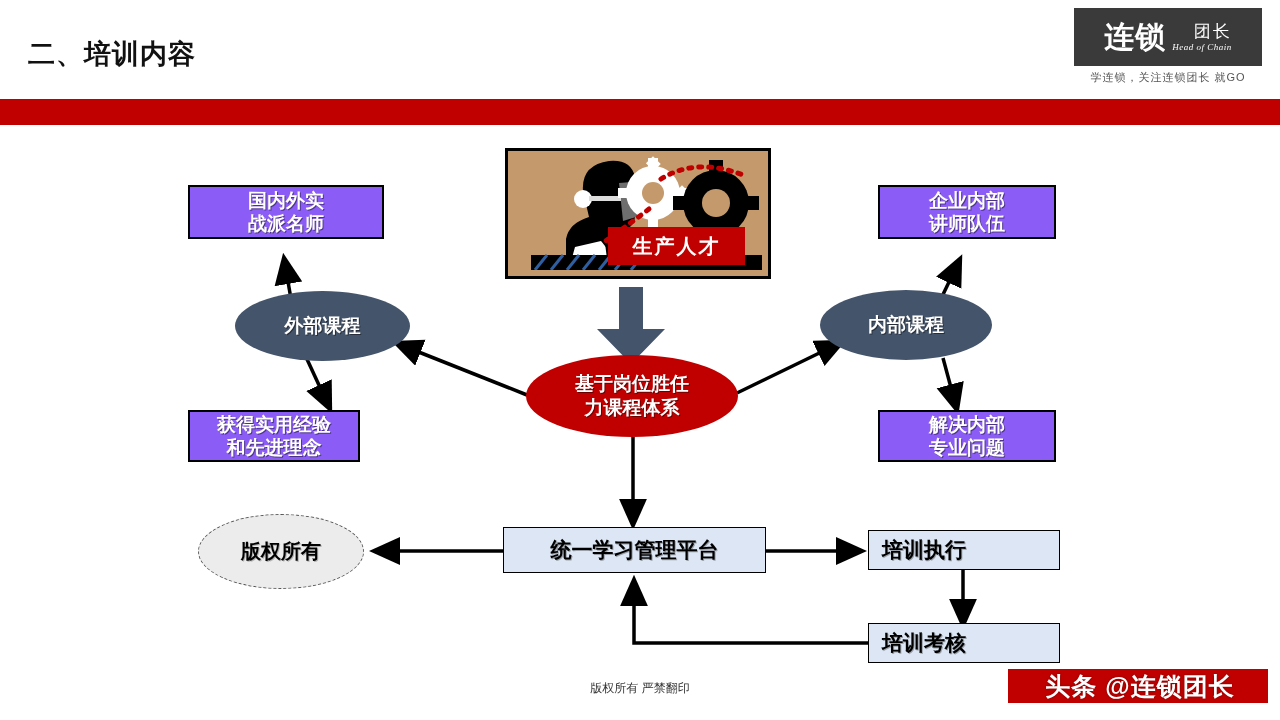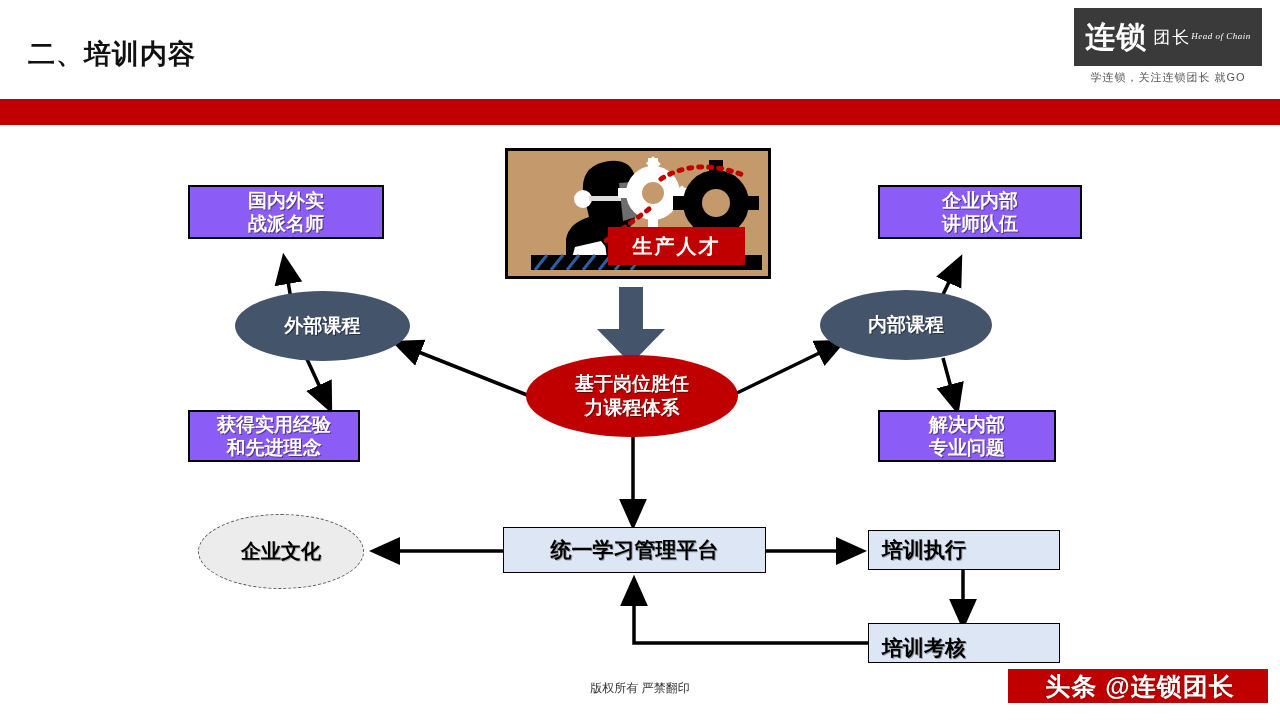--- a/index.html
+++ b/index.html
@@ -55,21 +55,22 @@
   }
   #logo-main {
     color: #ffffff;
     font-size: 30px;
     font-weight: bold;
     letter-spacing: 1px;
     line-height: 1;
   }
   .logo-right {
     display: flex;
-    align-items: flex-start;
+    flex-direction: column;
+    align-items: flex-end;
     line-height: 1;
   }
   #logo-sub {
     color: #ffffff;
     font-size: 17px;
     letter-spacing: 2px;
   }
   #logo-en {
     color: #ffffff;
     font-size: 9px;
@@ -362,21 +363,21 @@
     <span>外部课程</span>
   </div>
 
   <div class="node green-box" style="left:188px; top:285px; width:172px; height:52px;">
     <span>
       <span>获得实用经验</span><br>
       <span>和先进理念</span>
     </span>
   </div>
 
-  <div class="node green-box" style="left:878px; top:60px; width:204px; height:54px;">
+  <div class="node green-box" style="left:878px; top:60px; width:178px; height:54px;">
     <span>
       <span>企业内部</span><br>
       <span>讲师队伍</span>
     </span>
   </div>
 
   <div class="node slate-ellipse" style="left:820px; top:165px; width:172px; height:70px;">
     <span>内部课程</span>
   </div>
 
@@ -388,32 +389,32 @@
   </div>
 
   <div class="node red-ellipse" style="left:526px; top:230px; width:212px; height:82px;">
     <span>
       <span>基于岗位胜任</span><br>
       <span>力课程体系</span>
     </span>
   </div>
 
   <div class="node gray-ellipse" style="left:198px; top:389px; width:166px; height:75px;">
-    <span>企业文化</span>
+    <span>版权所有</span>
   </div>
 
   <div class="node blue-box" style="left:503px; top:402px; width:263px; height:46px;">
     <span>统一学习管理平台</span>
   </div>
 
   <div class="node blue-box left-align" style="left:868px; top:405px; width:192px; height:40px;">
     <span>培训执行</span>
   </div>
 
-  <div class="node blue-box left-align" style="left:868px; top:498px; width:192px; height:40px;align-items:flex-end;">
+  <div class="node blue-box left-align" style="left:868px; top:498px; width:192px; height:40px;">
     <span>培训考核</span>
   </div>
 
 </div>
 
 <div id="footer-copyright">版权所有  严禁翻印</div>
 <div id="watermark-faint">学连锁，关注连锁团长</div>
 <div id="watermark-banner"></div>
 <div id="watermark-text">头条 @连锁团长</div>
 

